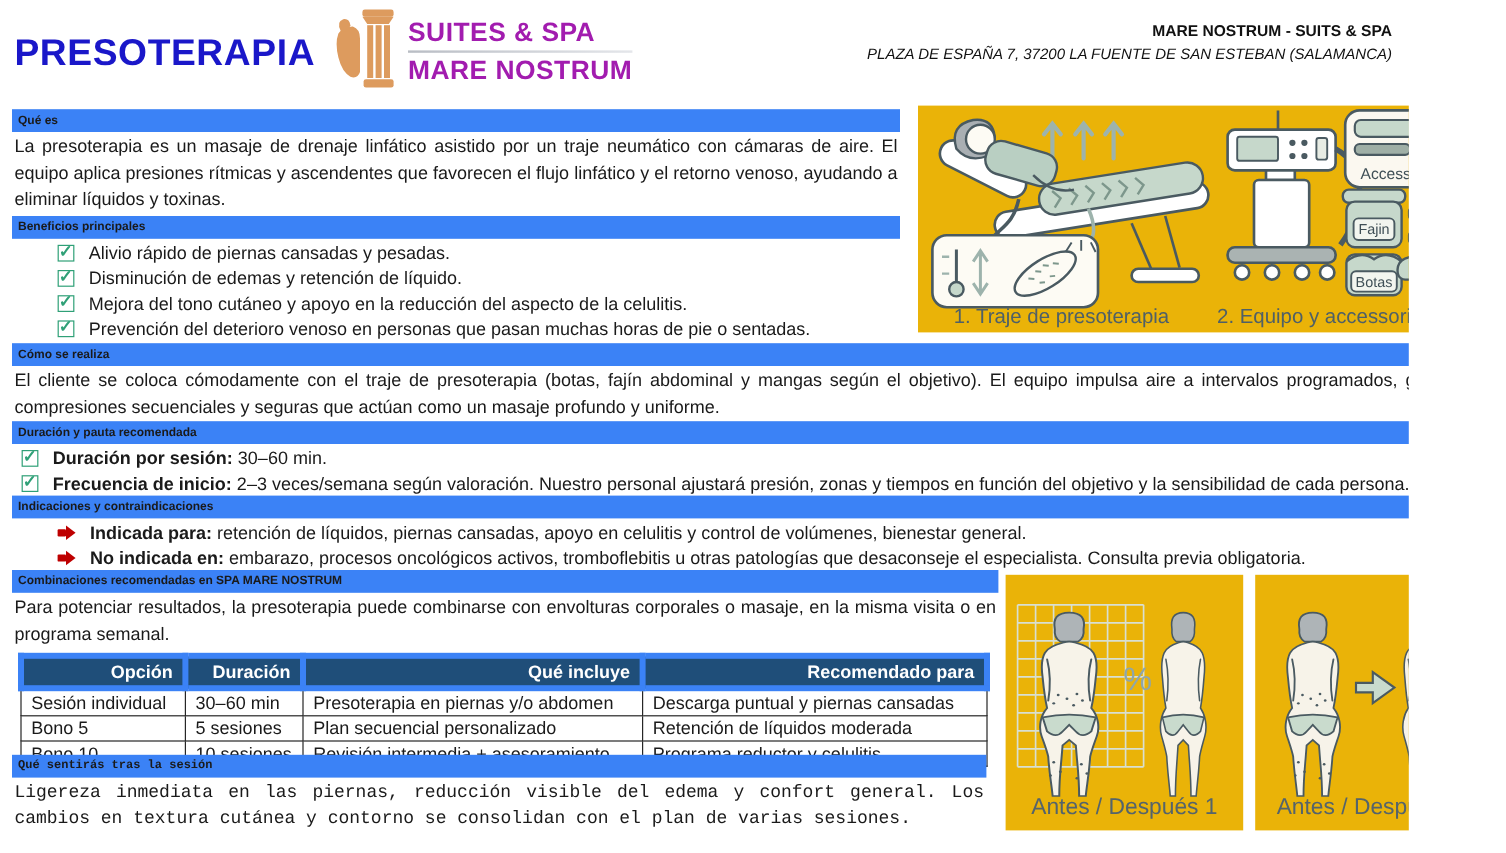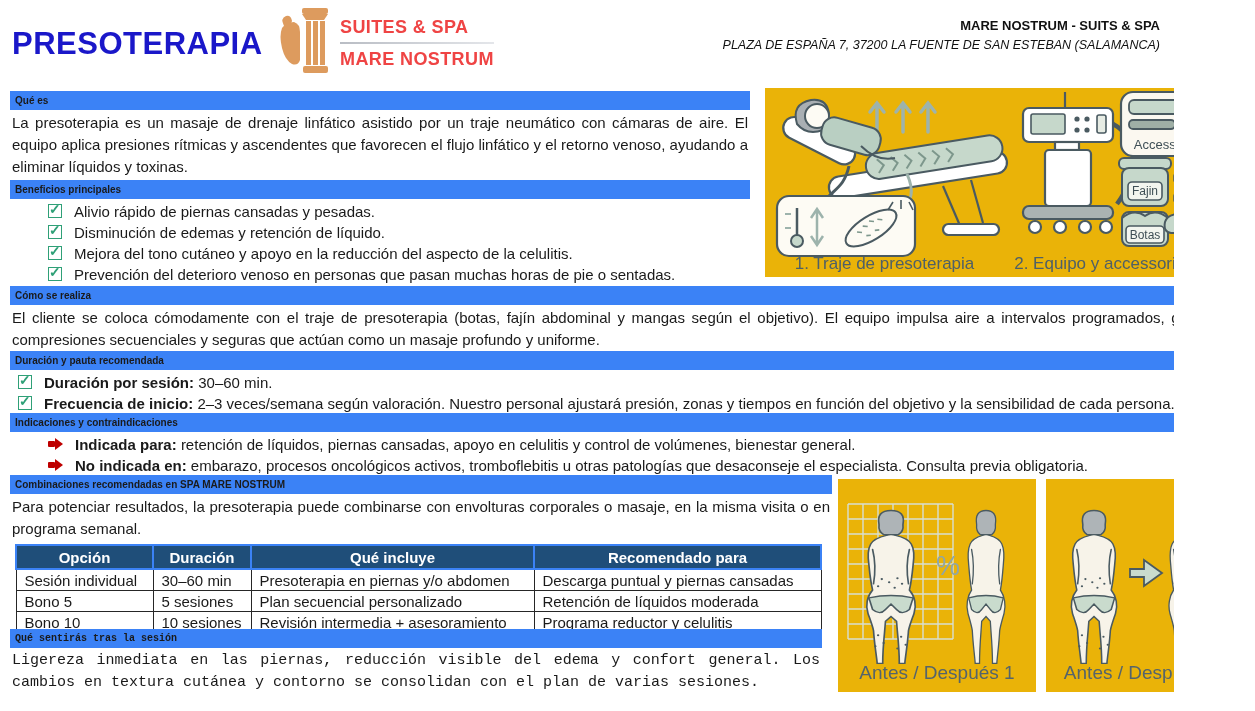--- a/index.html
+++ b/index.html
@@ -3,21 +3,21 @@
 <meta charset="utf-8">
 <style>
   html,body{margin:0;padding:0;background:#ffffff;}
   .page{position:relative;width:1174px;height:711px;background:#ffffff;overflow:hidden;
         font-family:"Liberation Sans",sans-serif;color:#1a1a1a;}
 
   
   .doc-title{position:absolute;left:12px;top:26px;font-size:31px;font-weight:bold;color:#1a17c9;letter-spacing:.5px;}
   .logo{position:absolute;left:278px;top:6px;display:flex;align-items:center;gap:8px;}
   .logo-text{display:flex;flex-direction:column;}
-  .logo-line{font-size:18px;font-weight:bold;color:#ef4444;letter-spacing:.4px;line-height:26px;}
+  .logo-line{font-size:22px;font-weight:bold;color:#a21caf;letter-spacing:.4px;line-height:26px;}
   .logo-divider{height:2px;background:linear-gradient(to right,#b9bdc4,#e4e6ea);margin:2px 0;}
   .header-right{position:absolute;right:14px;top:18px;text-align:right;color:#111;}
   .hr-line1{font-size:13px;font-weight:bold;}
   .hr-line2{font-size:12.5px;font-style:italic;margin-top:5px;}
 
   
   .sec{position:absolute;left:10px;}
   .sec-head{background:#3b82f6;font-weight:bold;font-size:10px;height:19px;line-height:19px;padding:0 5px;}
   .sec-body{margin-top:2px;font-size:15px;line-height:22px;text-align:justify;padding:0 2px;}
   .b{font-weight:bold;}
@@ -29,22 +29,22 @@
 
   .checkbox{flex:0 0 auto;width:12px;height:12px;border:1.6px solid #2fa077;margin-top:1px;position:relative;background:#fff;}
   .checkbox::after{content:"✓";position:absolute;left:0px;top:-4px;color:#2fa077;font-size:14px;font-weight:bold;}
 
   .arrow-icon{flex:0 0 auto;display:inline-flex;align-items:center;margin-top:2px;}
   .arrow-shaft{width:7px;height:6px;background:#be0000;border-radius:1px;}
   .arrow-head{width:0;height:0;border-left:8px solid #be0000;border-top:6.5px solid transparent;border-bottom:6.5px solid transparent;}
 
   
   .pricing{position:absolute;left:15px;top:544px;border-collapse:collapse;font-size:15px;table-layout:fixed;}
-  .pricing th{background:#1f4e79;color:#fff;text-align:center;font-size:15px;font-weight:bold;
-              padding:1px 8px;height:20px;border:2px solid #3b82f6;}
+  .pricing th{background:#1f4e79;color:#fff;text-align:right;font-size:15px;font-weight:bold;
+              padding:1px 8px;height:20px;border:5px solid #3b82f6;}
   .pricing td{border:1px solid #262626;padding:0 8px;height:20px;white-space:nowrap;overflow:hidden;}
 
   
   .panel{position:absolute;background:#eab308;}
   .panel svg{display:block;}
   .caption{position:absolute;text-align:center;color:#4f6067;font-size:17px;}
   .caption-ba{position:absolute;bottom:8px;left:0;width:100%;text-align:center;color:#55646b;font-size:19px;}
   svg text{font-family:"Liberation Sans",sans-serif;}
 </style>
 </head>

